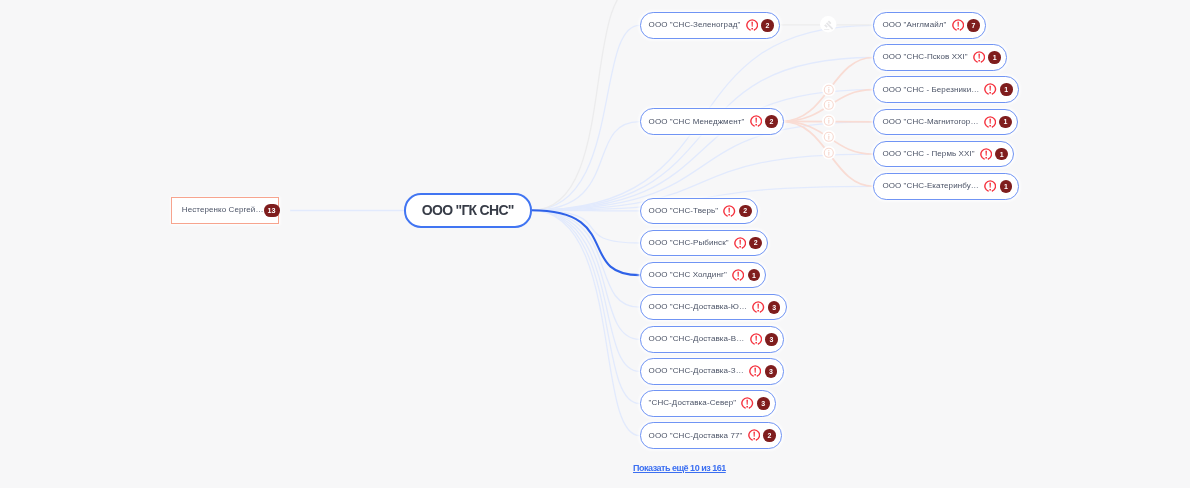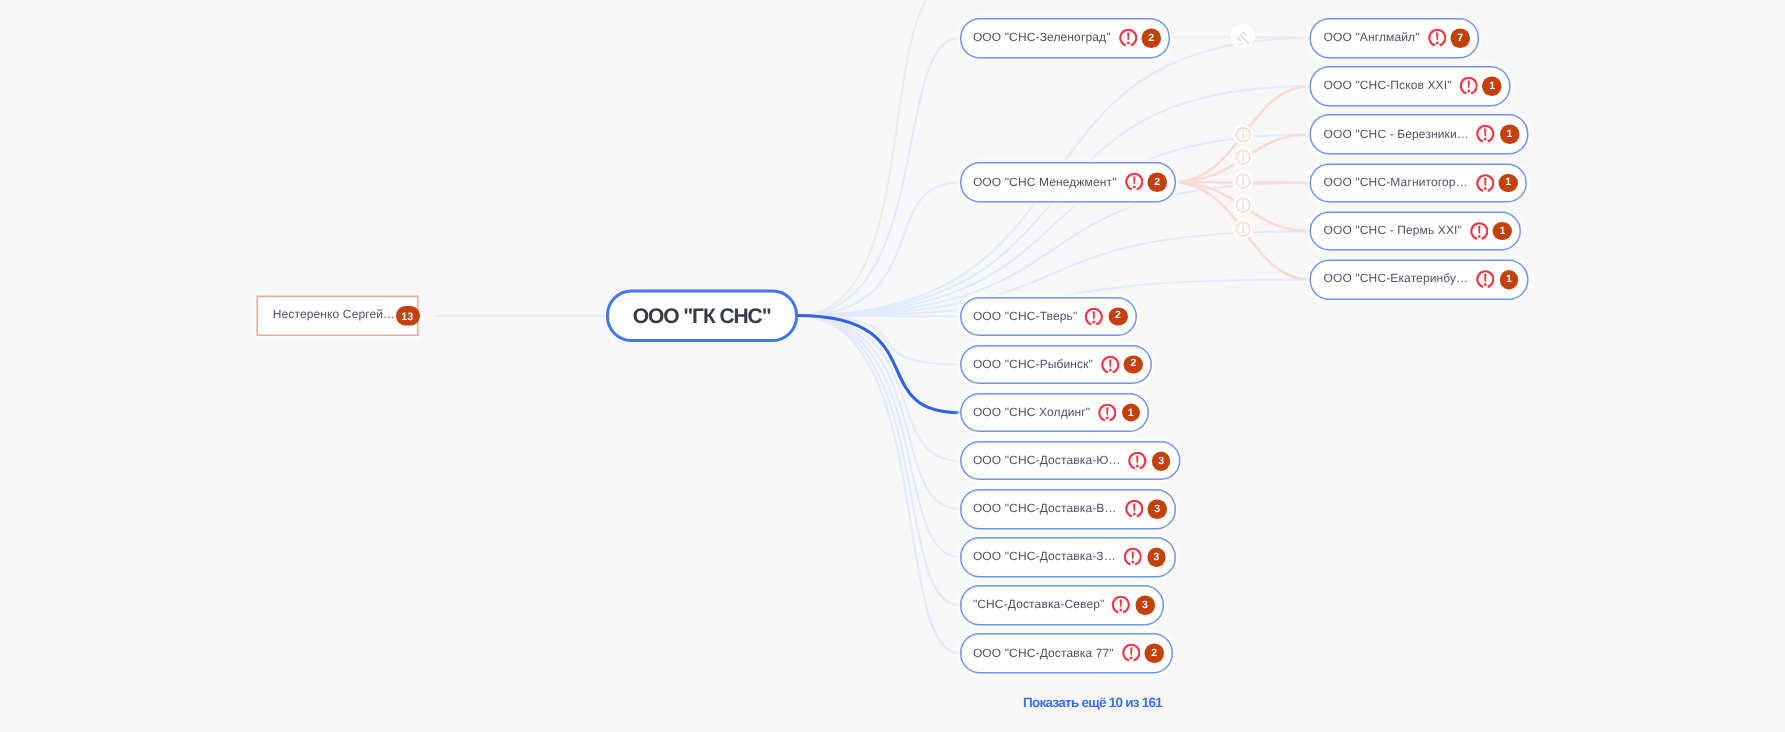--- a/index.html
+++ b/index.html
@@ -4,32 +4,32 @@
 <style>
   html,body{margin:0;padding:0;}
   body{width:1190px;height:488px;background:#f7f7f8;font-family:"Liberation Sans",sans-serif;overflow:hidden;}
   #canvas{position:relative;width:1190px;height:488px;}
   svg.edges{position:absolute;left:0;top:0;width:1190px;height:488px;pointer-events:none;}
   .node{position:absolute;box-sizing:border-box;display:flex;align-items:center;background:#fff;
         border:1.15px solid #7094f4;border-radius:13.2px;height:26.6px;padding:0 5.3px 0 8px;white-space:nowrap;
         box-shadow:0 0 3px 1.5px rgba(255,255,255,.85);}
   .node .label{font-size:8px;color:#4b5366;line-height:1;letter-spacing:0.085px;}
   .warn{margin-left:5.2px;flex:none;display:block;}
-  .badge{margin-left:3.1px;width:12.7px;height:12.7px;border-radius:50%;background:#c2410c;color:#fff;
+  .badge{margin-left:3.1px;width:12.7px;height:12.7px;border-radius:50%;background:#7f1d1d;color:#fff;
         font-size:7px;display:flex;align-items:center;justify-content:center;font-weight:700;flex:none;line-height:1;}
   #center-node{position:absolute;left:404px;top:193px;width:127.5px;height:34.5px;border:2px solid #4175f2;border-radius:17px;
         background:#fff;display:flex;align-items:center;justify-content:center;box-sizing:border-box;}
   #center-node .label{font-size:14px;font-weight:700;color:#373c47;letter-spacing:-0.72px;}
   #left-node{position:absolute;left:171.3px;top:197.2px;width:108px;height:26.6px;border:1.05px solid #f7a48e;
         background:#fff;display:flex;align-items:center;padding:0 5px 0 9.5px;box-sizing:border-box;white-space:nowrap;
         box-shadow:0 0 3px 1.5px rgba(255,255,255,.85);}
   #left-node .label{font-size:8px;color:#4b5366;line-height:1;letter-spacing:0.085px;}
   #left-node .badge{margin-left:auto;width:16px;height:12.6px;border-radius:6.3px;font-size:7.2px;}
   .marker{position:absolute;line-height:0;}
-  #more-link{position:absolute;left:682px;top:463.5px;color:#3b6ff2;font-size:9px;font-weight:700;letter-spacing:-0.49px;cursor:pointer;line-height:1;}
+  #more-link{position:absolute;left:633px;top:463.5px;color:#3b6ff2;font-size:9px;font-weight:700;letter-spacing:-0.49px;cursor:pointer;line-height:1;text-decoration:underline;}
 </style>
 </head>
 <body>
 
 <div id="canvas">
   <svg class="edges" id="edges-svg" viewBox="0 0 1190 488">
       <path d="M 290.2 210.5 L 404 210.5" fill="none" stroke="#e2eafd" stroke-width="1.3"></path>
       <path d="M 531.4 210.3 C 743.4399999999999 210.3, 661.36 25.3, 873.4 25.3" fill="none" stroke="#e2eafd" stroke-width="1.3"></path>
       <path d="M 531.4 210.3 C 743.4399999999999 210.3, 661.36 57.5, 873.4 57.5" fill="none" stroke="#e2eafd" stroke-width="1.3"></path>
       <path d="M 531.4 210.3 C 743.4399999999999 210.3, 661.36 89.7, 873.4 89.7" fill="none" stroke="#e2eafd" stroke-width="1.3"></path>

